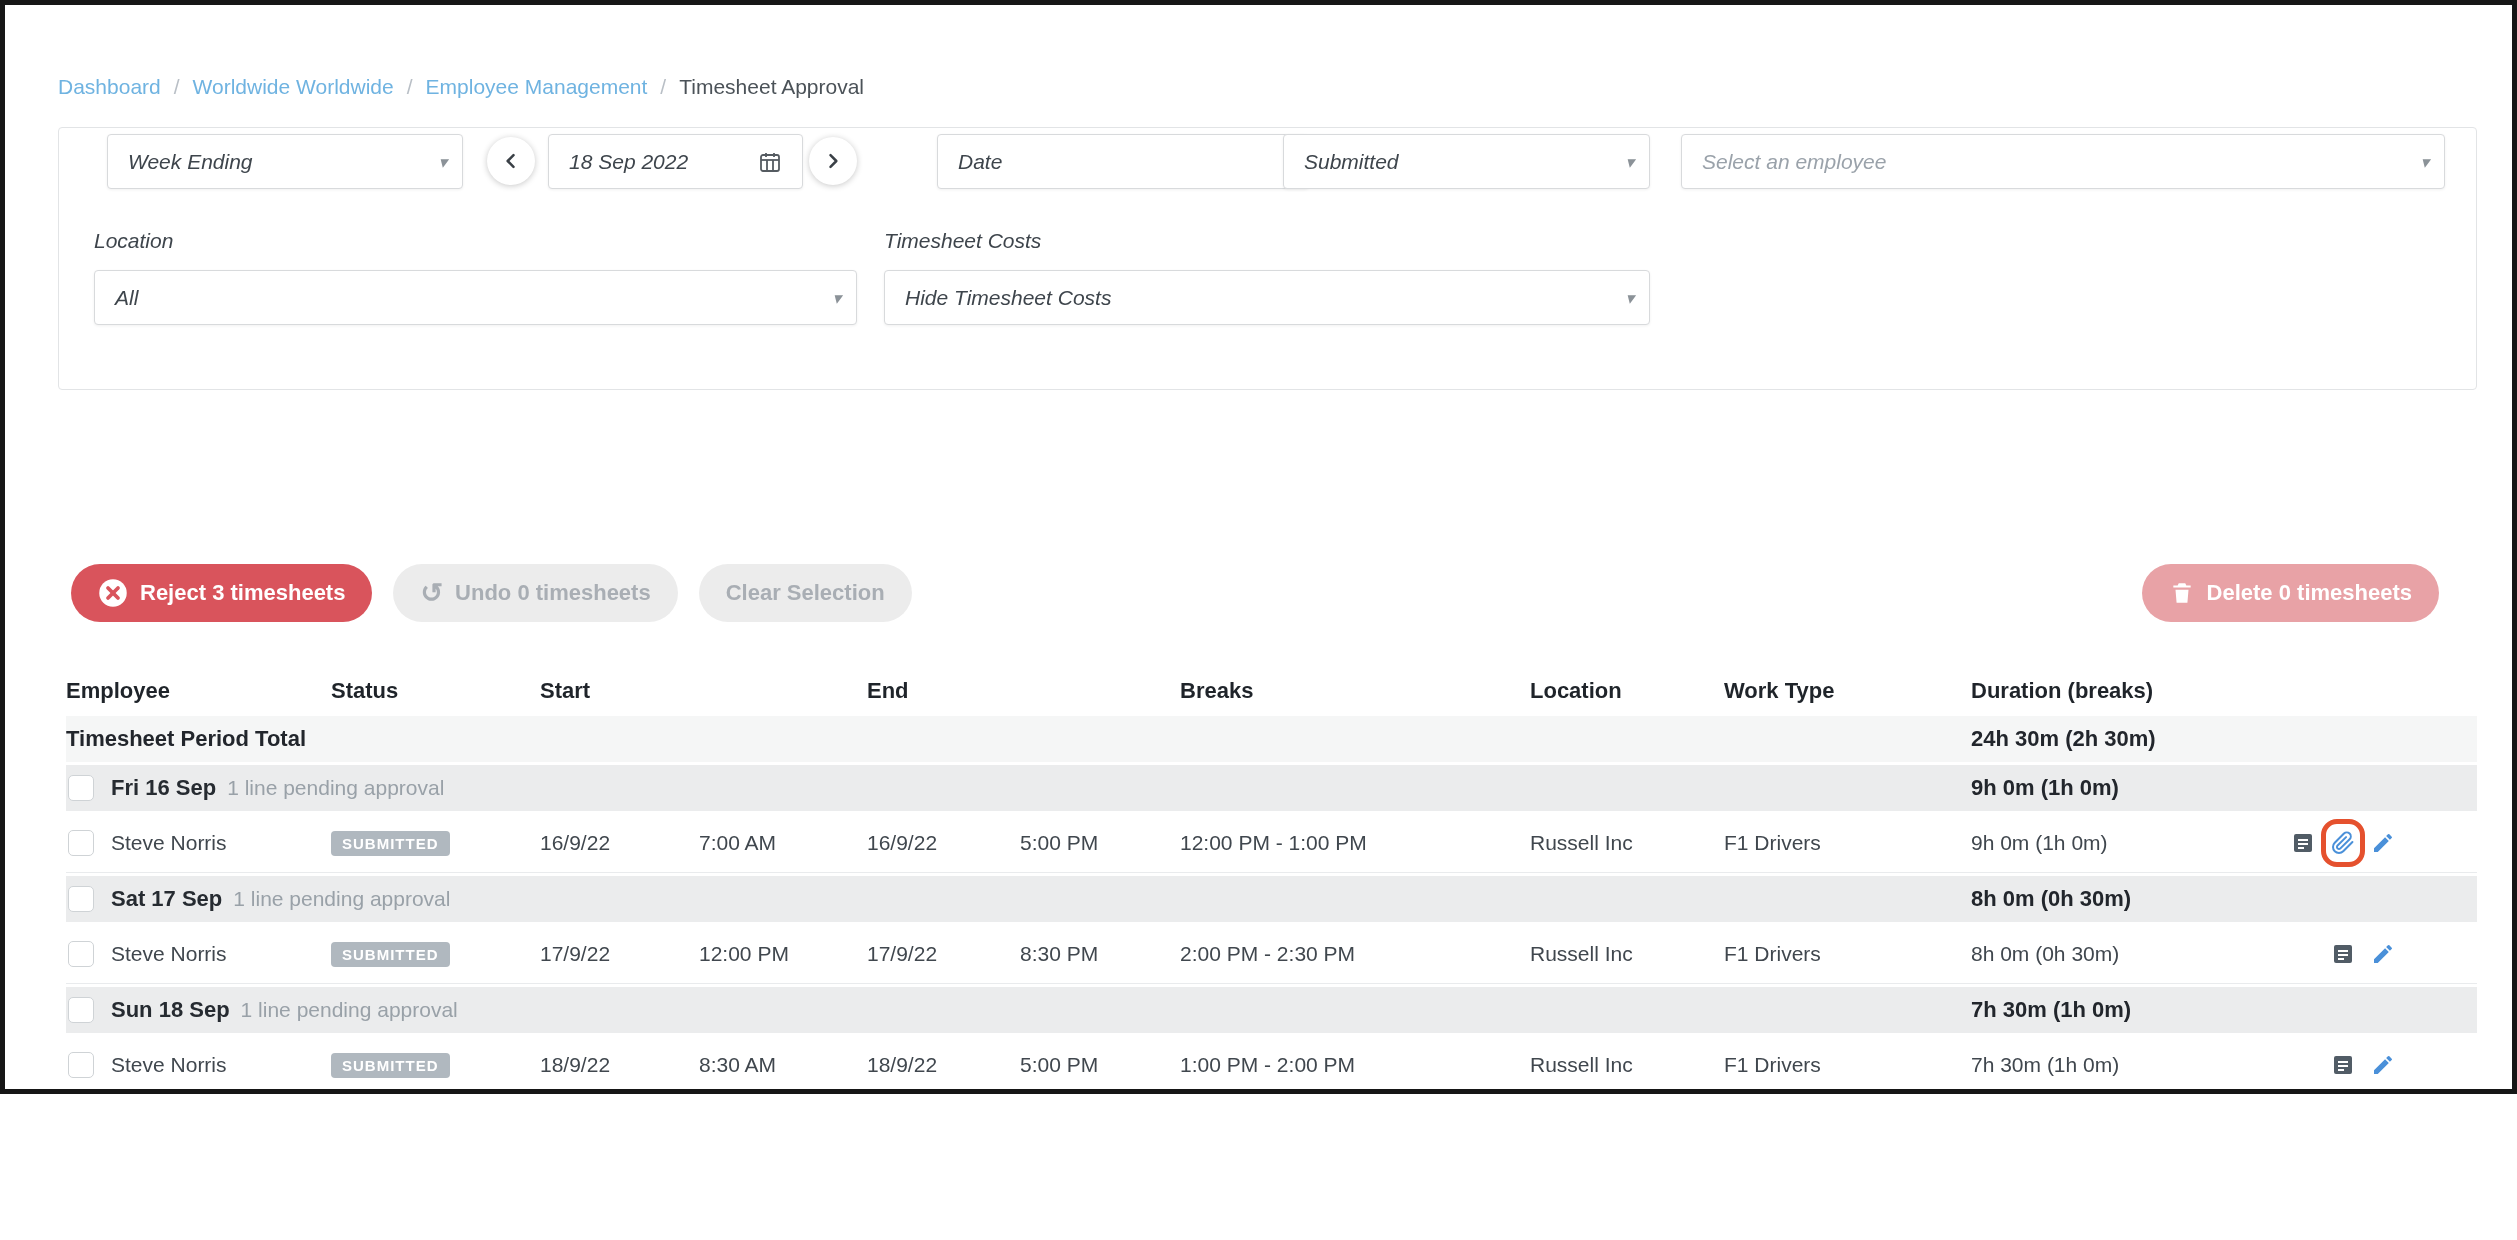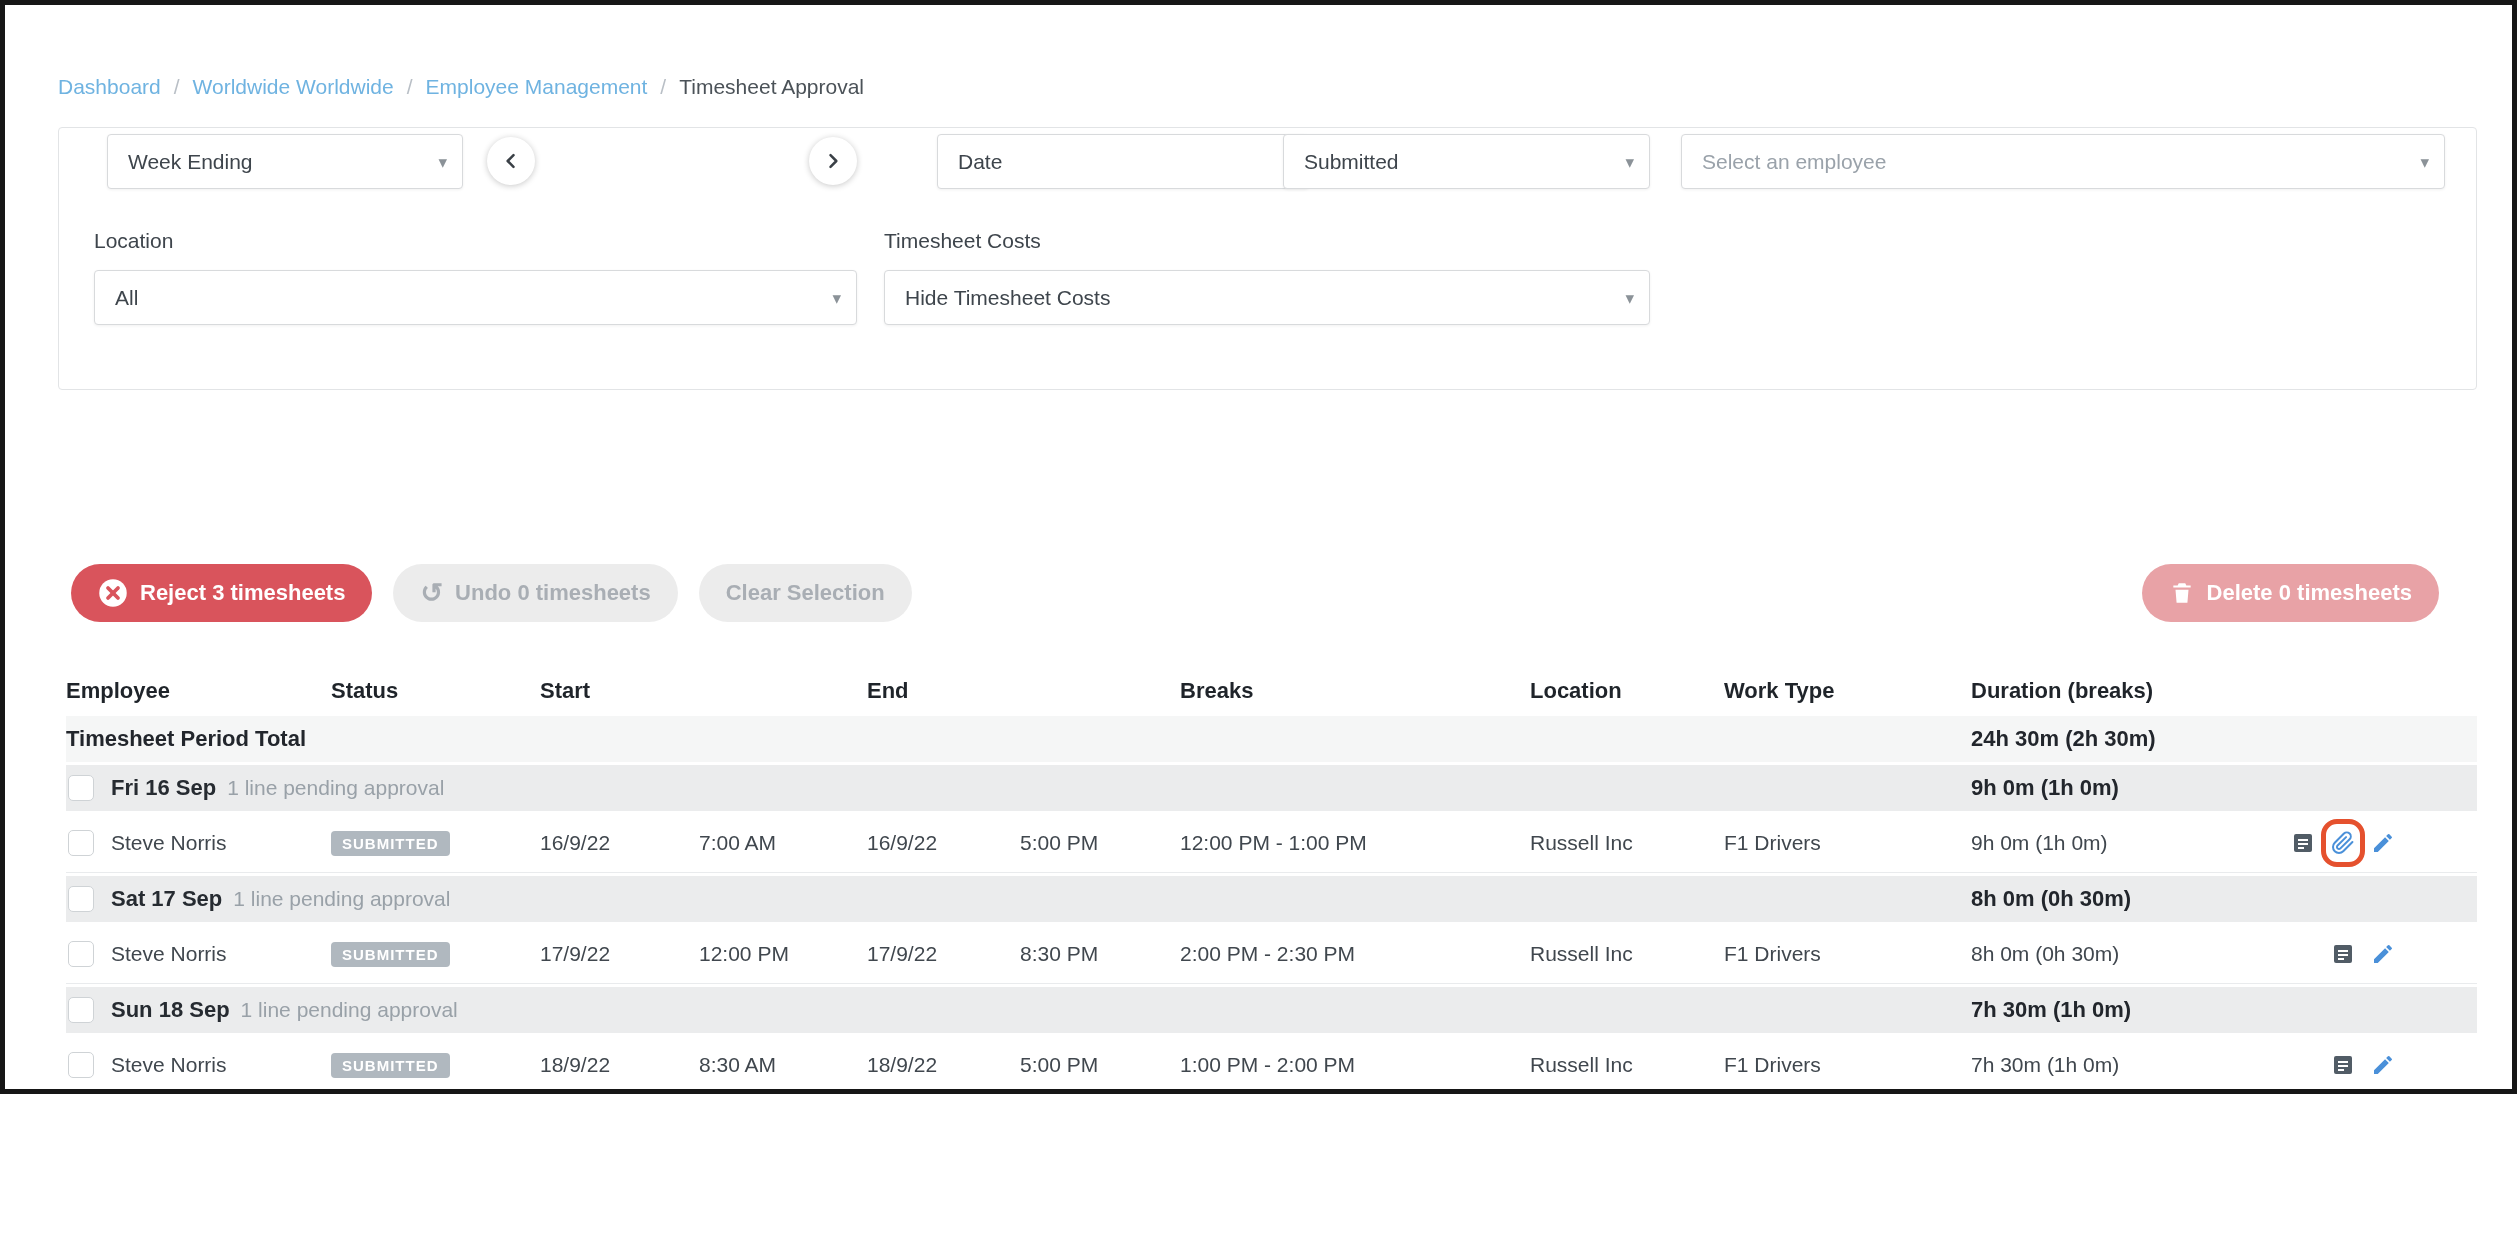--- a/index.html
+++ b/index.html
@@ -7,21 +7,21 @@
         background:#fff;overflow:hidden;font-family:"Liberation Sans",sans-serif;}
 
   
   .breadcrumb{position:absolute;left:53px;top:70px;display:flex;gap:13px;align-items:center;font-size:21px;}
   .breadcrumb a{color:#6fb3e1;text-decoration:none;cursor:pointer;}
   .breadcrumb .sep{color:#b9bfc6;}
   .breadcrumb .current{color:#4b5258;}
 
   
   .filter-panel{position:absolute;left:53px;top:122px;width:2419px;height:263px;
-        border:1px solid #e2e4e6;border-radius:4px;background:#fff;box-sizing:border-box;}
+        border:1px solid #e2e4e6;border-radius:4px;background:#fff;box-sizing:border-box;font-style:italic;}
   .select,.date-input{position:absolute;height:55px;background:#fff;border:1px solid #d8dadc;border-radius:4px;
         box-shadow:0 1px 3px rgba(0,0,0,.06);display:flex;align-items:center;padding:0 20px;
         font-size:21px;color:#3e454c;cursor:pointer;box-sizing:border-box;}
   .select .caret{position:absolute;right:15px;top:50%;transform:translateY(-50%);color:#8b9298;font-size:17px;}
   .select.ph{color:#9aa2aa;}
   .flabel{position:absolute;font-size:21px;color:#3e454c;}
   .nav-circle{position:absolute;width:48px;height:48px;border-radius:50%;background:#fff;border:none;
         box-shadow:0 1px 6px rgba(0,0,0,.22);display:flex;align-items:center;justify-content:center;cursor:pointer;}
   .date-input .cal{margin-left:auto;display:flex;}
 
@@ -88,20 +88,33 @@
       <span>Week Ending</span>
       <span class="caret">▾</span>
     </div>
 
     <button class="nav-circle" style="left:428px;top:9px;">
       <svg width="20" height="20" viewBox="0 0 24 24" fill="none" stroke="#3a4046" stroke-width="3" stroke-linecap="round" stroke-linejoin="round">
           <polyline points="15,5 8,12 15,19"></polyline>
         </svg>
     </button>
 
+    <div class="date-input" style="left:489px;top:6px;width:255px;">
+      <span>18 Sep 2022</span>
+      <span class="cal">
+        <svg width="24" height="24" viewBox="0 0 24 24" fill="none" stroke="#555b61" stroke-width="1.8">
+            <rect x="3" y="5" width="18" height="16" rx="2"></rect>
+            <line x1="3" y1="10" x2="21" y2="10"></line>
+            <line x1="9" y1="10" x2="9" y2="21"></line>
+            <line x1="15" y1="10" x2="15" y2="21"></line>
+            <line x1="8" y1="3" x2="8" y2="7"></line>
+            <line x1="16" y1="3" x2="16" y2="7"></line>
+          </svg>
+      </span>
+    </div>
 
     <button class="nav-circle" style="left:750px;top:9px;">
       <svg width="20" height="20" viewBox="0 0 24 24" fill="none" stroke="#3a4046" stroke-width="3" stroke-linecap="round" stroke-linejoin="round">
           <polyline points="9,5 16,12 9,19"></polyline>
         </svg>
     </button>
 
     <div class="select" style="left:843px;top:6px;width:372px;margin-left:35px;">
       <span>Date</span>
       <span class="caret">▾</span>

